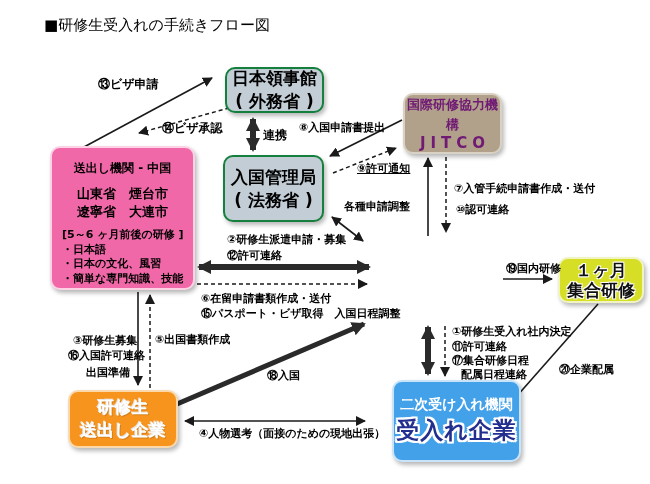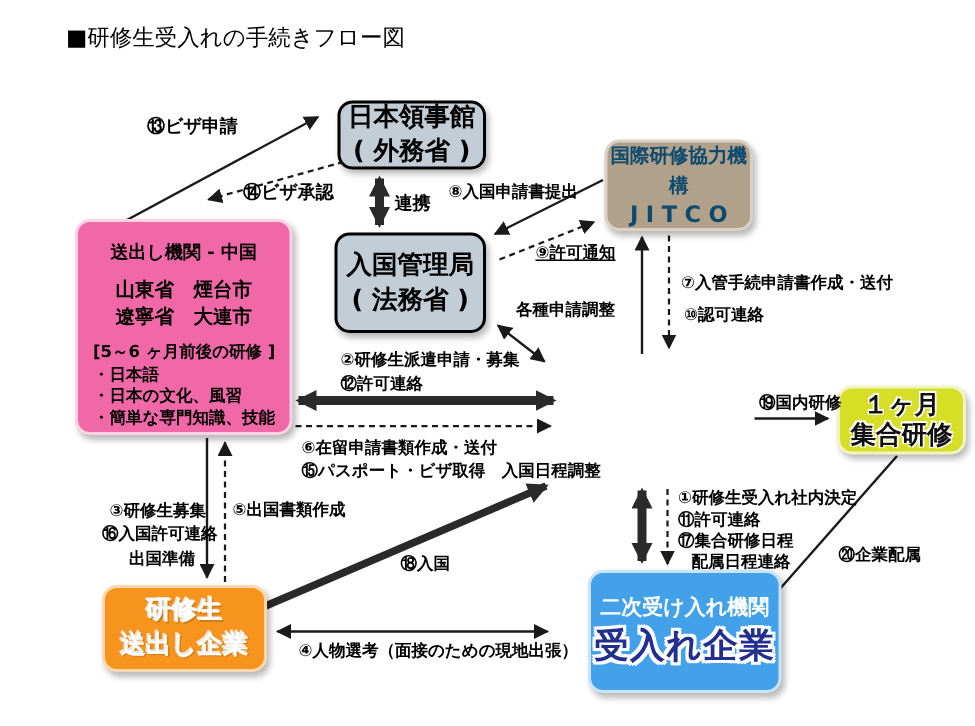--- a/index.html
+++ b/index.html
@@ -3,22 +3,22 @@
 <meta charset="utf-8">
 <style>
   html,body{margin:0;padding:0;background:#fff;}
   #stage{position:relative;width:650px;height:484px;background:#ffffff;overflow:hidden;
          font-family:"DejaVu Sans",sans-serif;}
   #arrows{position:absolute;left:0;top:0;width:650px;height:484px;pointer-events:none;}
   .page-title{position:absolute;left:44px;top:16px;font-size:15px;font-weight:normal;color:#000;}
   .box{position:absolute;border-radius:10px;box-shadow:2px 3px 4px rgba(0,0,0,.28);
        display:flex;flex-direction:column;align-items:center;justify-content:center;
        text-align:center;box-sizing:border-box;}
-  .gray   {background:#c3cdd5;border:2px solid #000000;color:#000;}
-  .tan    {background:#b1a18a;border:2px solid #d9d1c3;color:#0c4a6e;}
+  .gray   {background:#c3cdd5;border:2px solid #15803d;color:#000;}
+  .tan    {background:#b1a18a;border:2px solid #d9d1c3;color:#701a75;}
   .pink   {background:#f168a8;border:2px solid #fbd3e4;color:#000;}
   .green  {background:#7cc832;border:2px solid #d5eebb;color:#fff;}
   .yellow {background:#d6de25;border:2px solid #f0f3c2;color:#000;}
   .orange {background:#f7941d;border:2px solid #fcd9ac;color:#fff;}
   .blue   {background:#43a1e9;border:2px solid #c9e4f9;color:#fff;}
   .bold2lines{font-weight:bold;font-size:17px;line-height:1.35;}
   .jitco-l1{font-weight:bold;font-size:13px;line-height:1.5;}
   .jitco-l2{font-weight:bold;font-size:15px;letter-spacing:5px;text-indent:5px;}
   .pink .ttl{font-weight:bold;font-size:12px;margin:2px 0 8px 0;}
   .pink .region{font-weight:bold;font-size:13px;line-height:1.35;}

